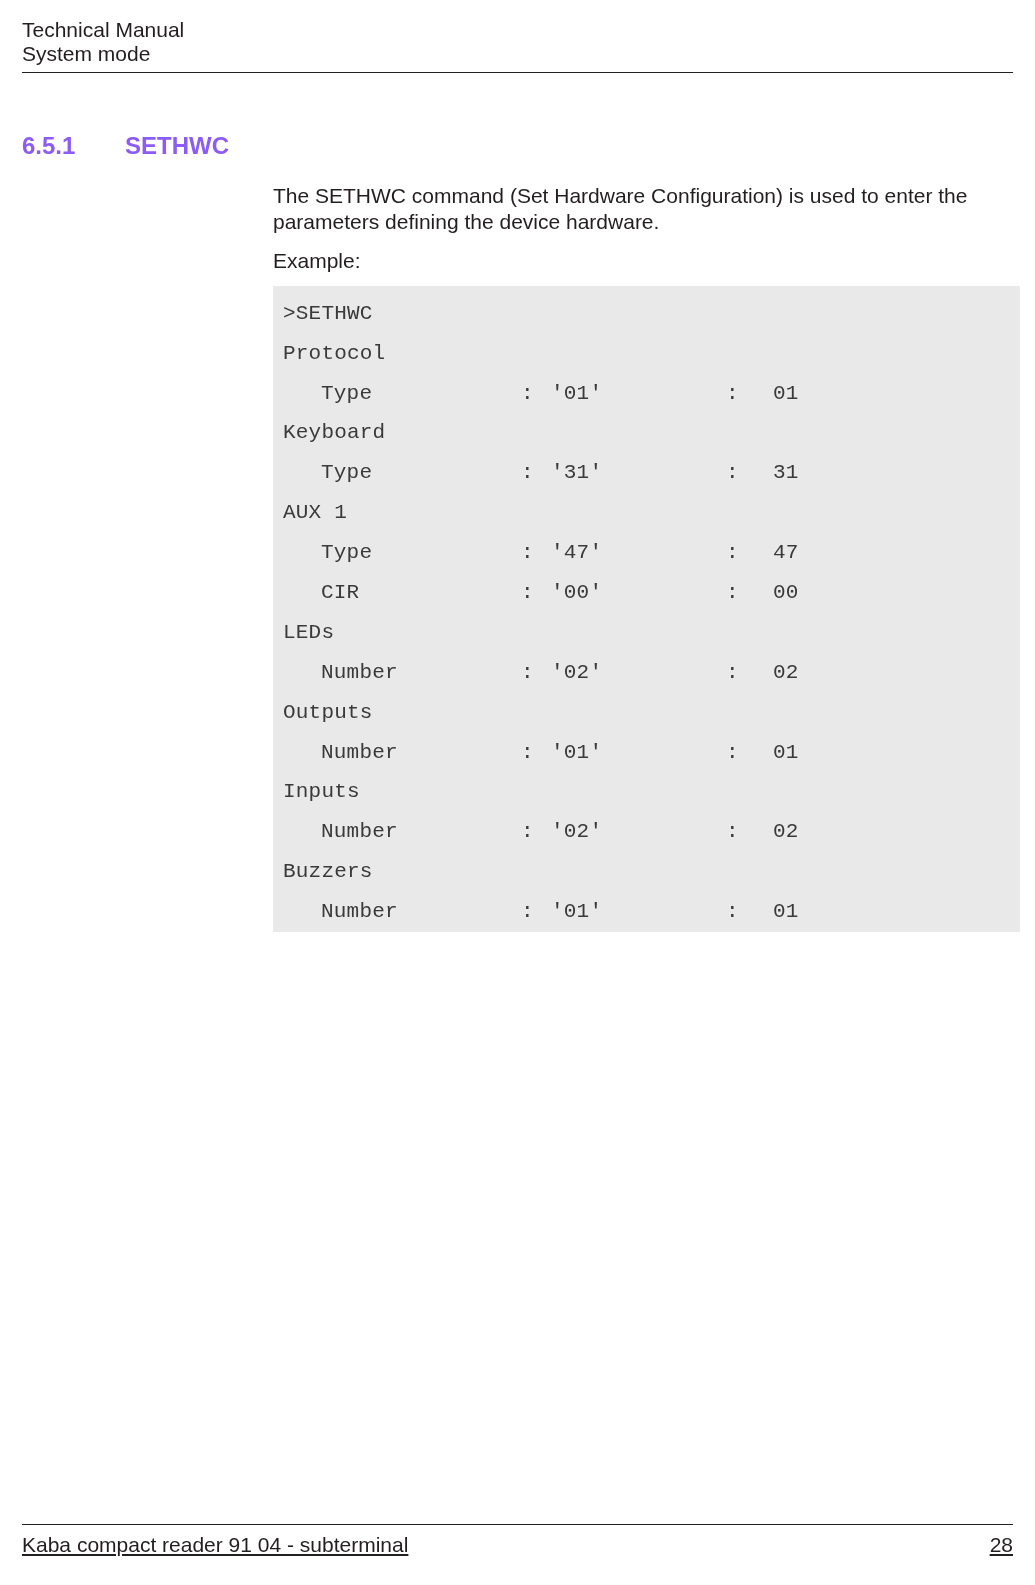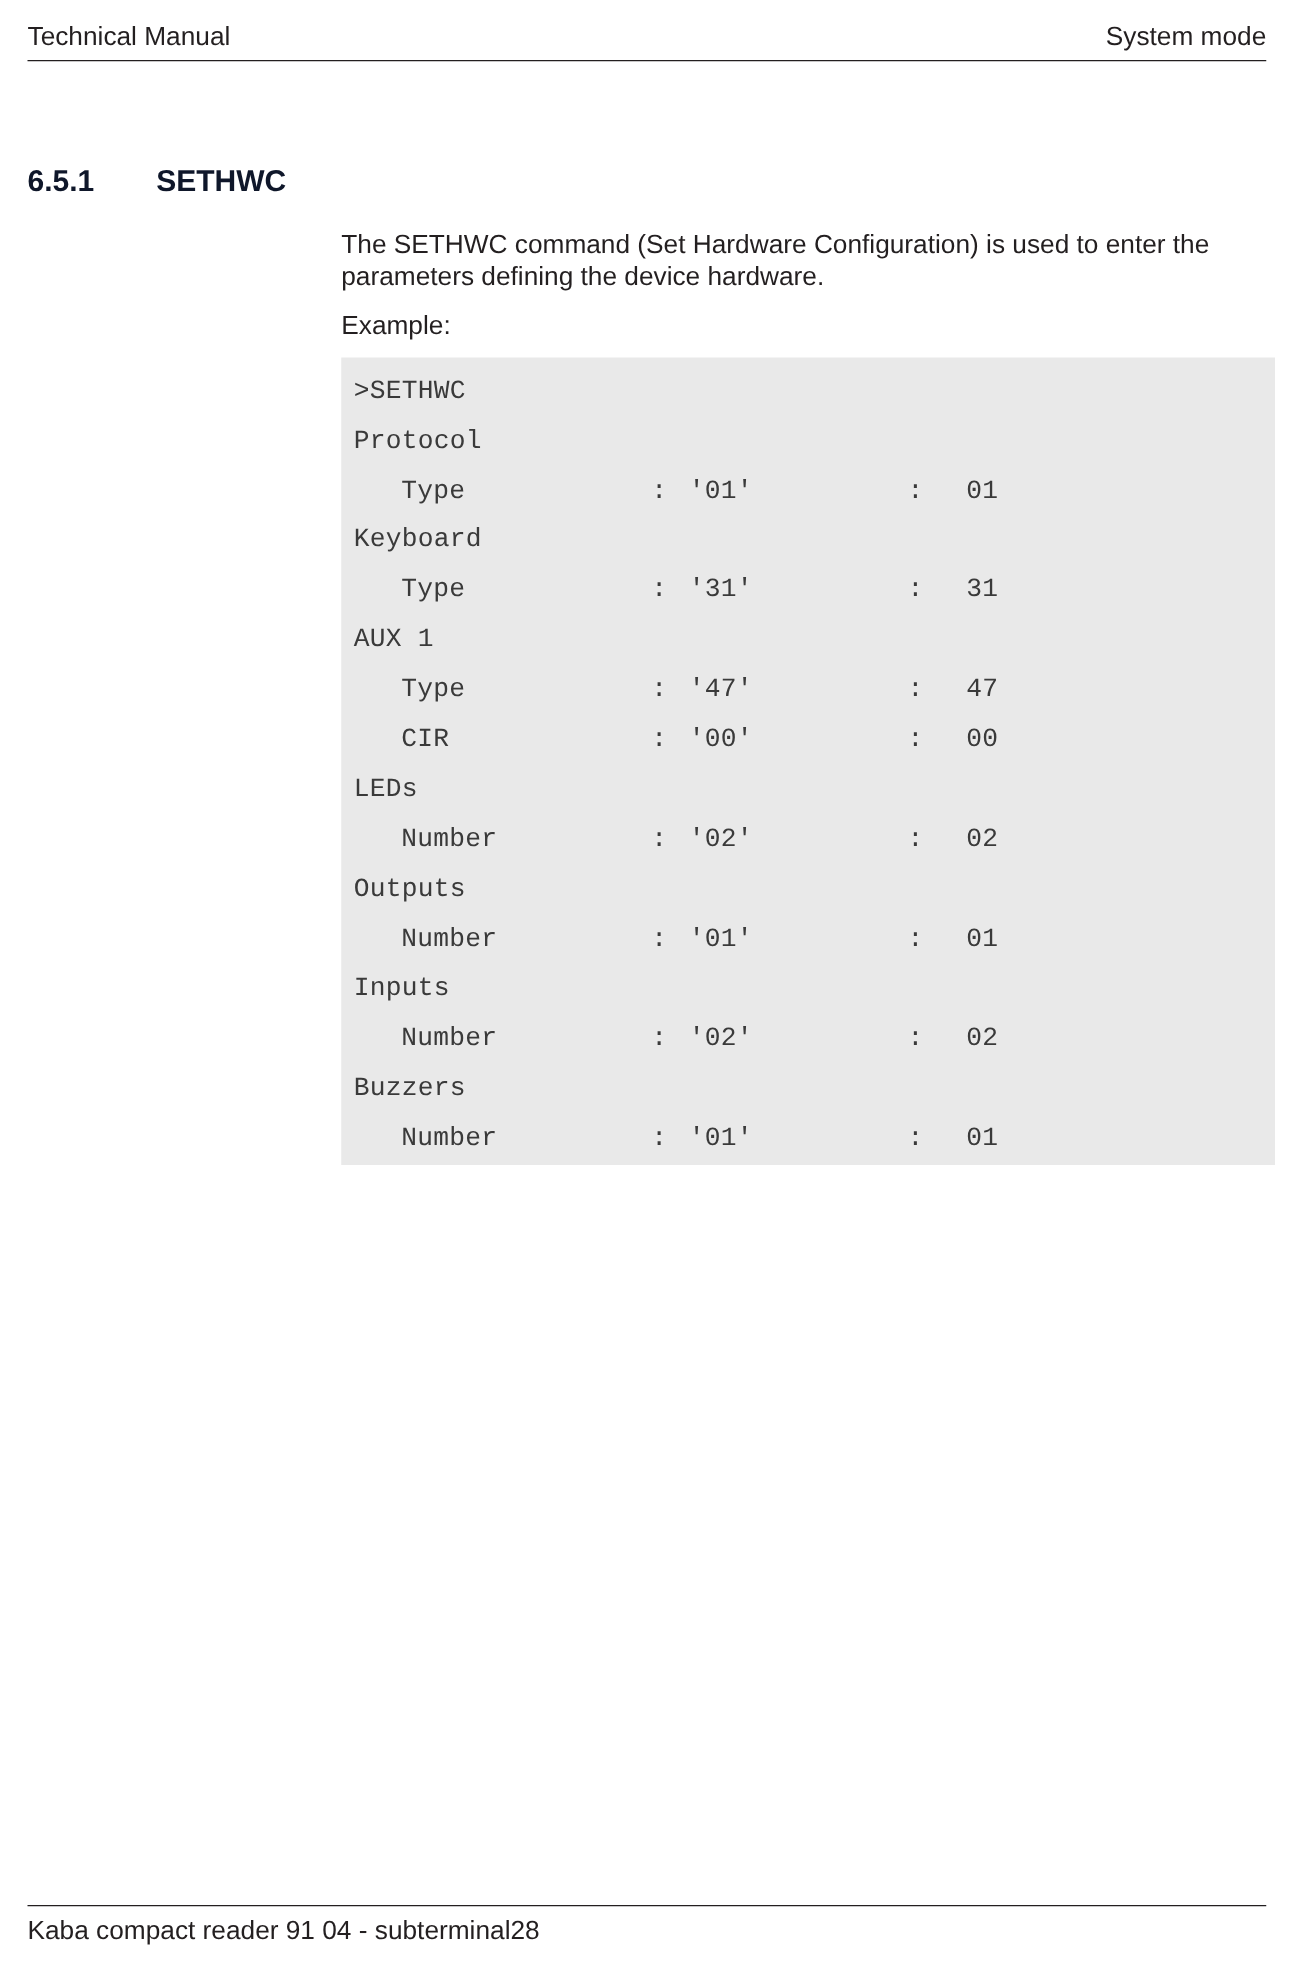--- a/index.html
+++ b/index.html
@@ -23,30 +23,31 @@
     position: absolute;
     top: 18px;
     left: 22px;
     right: 22px;
     display: flex;
     justify-content: space-between;
     font-size: 21px;
     color: #231f20;
     padding-bottom: 6px;
     border-bottom: 1px solid #231f20;
+    flex-direction: column;
   }
   .heading-row {
     position: absolute;
     top: 132px;
     left: 22px;
     display: flex;
     align-items: center;
     font-weight: 700;
     font-size: 24px;
-    color: #0f172a;
+    color: #8b5cf6;
   }
   .heading-num { width: 103px; }
   .body {
     position: absolute;
     top: 183px;
     left: 273px;
     right: 15px;
     font-size: 21px;
     line-height: 1.25;
     color: #231f20;
@@ -73,22 +74,24 @@
   .c-sep2   { width: 30px;  flex: none; text-align: left; }
   .c-val2   { flex: none; margin-left: 17px; }
   .footer {
     position: absolute;
     left: 22px;
     right: 22px;
     bottom: 28px;
     border-top: 1px solid #231f20;
     padding-top: 8px;
     display: flex;
+    justify-content: space-between;
     font-size: 21px;
     color: #231f20;
+    text-decoration: underline;
   }
   .footer-mid {
     position: absolute;
     left: 0; right: 0;
     text-align: center;
   }
   .footer-left, .footer-right { position: relative; z-index: 1; }
 </style>
 </head>
 <body>

